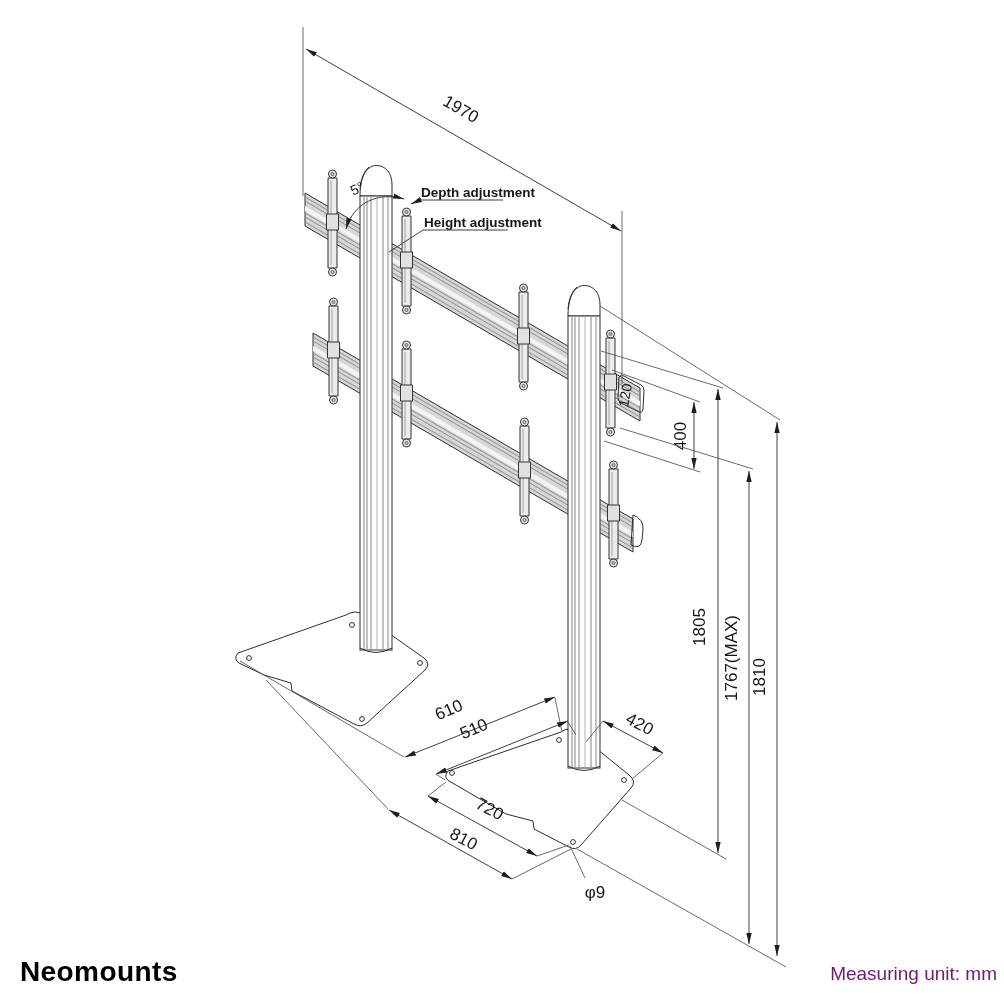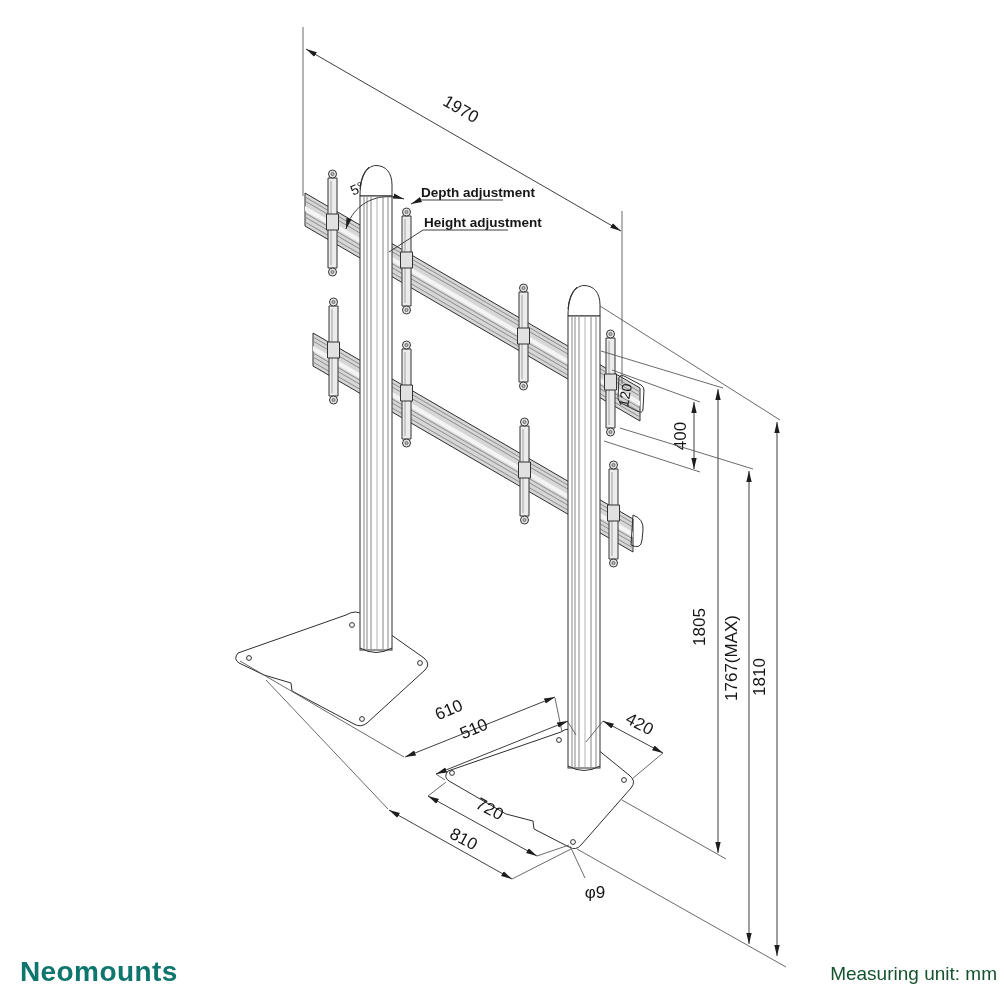--- a/index.html
+++ b/index.html
@@ -3,22 +3,22 @@
 <meta charset="utf-8">
 <style>
   html,body{margin:0;padding:0;background:#ffffff;width:1004px;height:1004px;overflow:hidden;
             font-family:"Liberation Sans", sans-serif;}
   #stage{position:absolute;left:0;top:0;width:1004px;height:1004px;}
   svg{position:absolute;left:0;top:0;}
   svg text{font-family:"Liberation Sans", sans-serif;fill:#161616;}
   .dimtxt{font-size:17px;}
   .sm{font-size:14px;}
   .callout{font-size:13.5px;font-weight:600;}
-  .brand{position:absolute;left:20px;top:956px;font-size:28px;font-weight:700;color:#0f766e;letter-spacing:.4px;}
-  .unit{position:absolute;right:7px;top:963px;font-size:19px;color:#14532d;}
+  .brand{position:absolute;left:20px;top:956px;font-size:28px;font-weight:700;color:#000000;letter-spacing:.4px;}
+  .unit{position:absolute;right:7px;top:963px;font-size:19px;color:#701a75;}
   .outline{stroke:#2e2e2e;stroke-width:1;fill:none;}
   .dimline{stroke:#3f3f3f;stroke-width:1;fill:none;}
   .extline{stroke:#595959;stroke-width:0.9;fill:none;}
   .railline{stroke:#8c8c8c;stroke-width:1;fill:none;}
 </style>
 </head>
 <body>
 
 <div id="stage">
 <svg width="1004" height="1004" viewBox="0 0 1004 1004">

